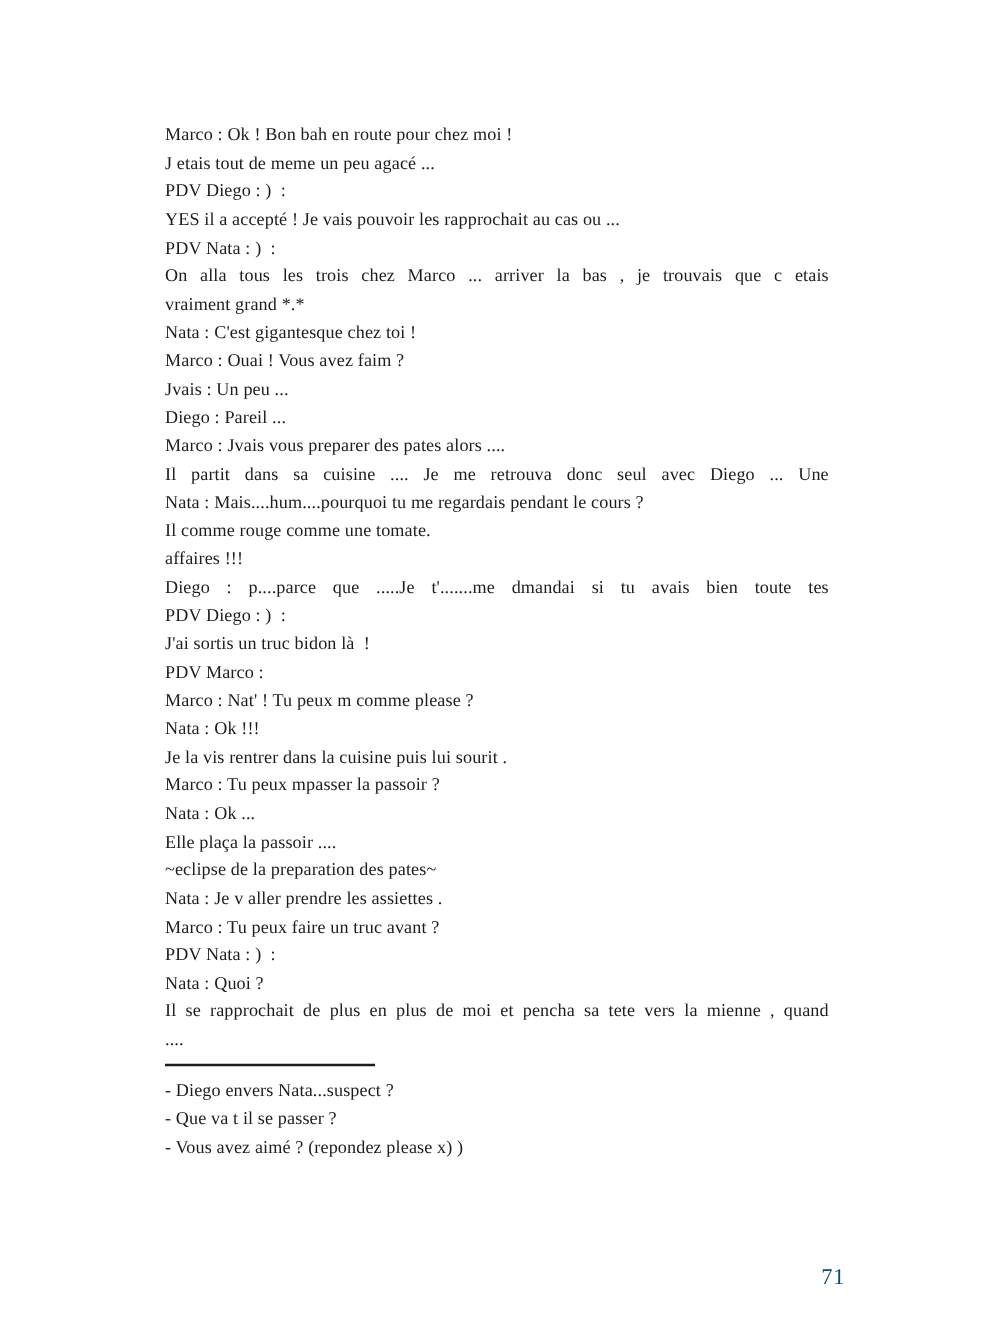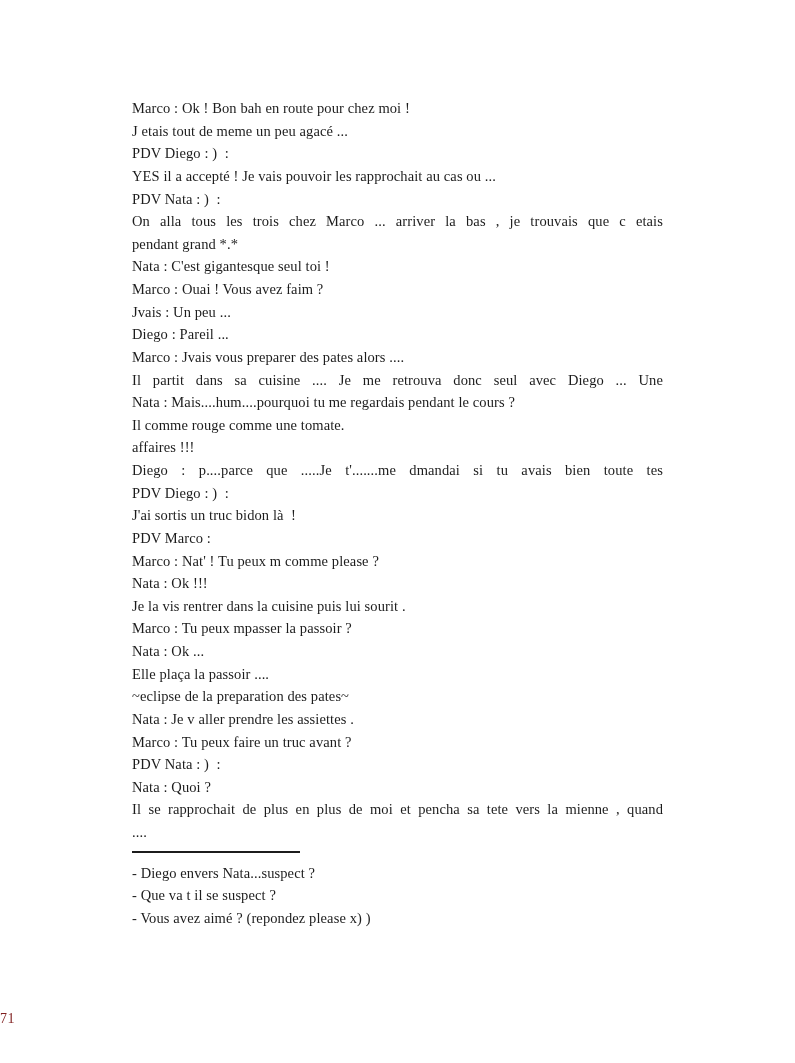--- a/index.html
+++ b/index.html
@@ -40,40 +40,40 @@
     margin-top: 7px;
   }
   .footnotes {
     margin-top: 9px;
   }
   .pagenum {
     position: absolute;
     top: 1011px;
     left: 0;
     width: 100%;
-    text-align: left;
-    font-size: 14px;
-    color: #7f1d1d;
+    text-align: right;
+    font-size: 18px;
+    color: #0c4a6e;
     letter-spacing: 0.5px;
   }
 </style>
 </head>
 <body>
 
 <div class="page">
   <div class="content">
     <div>
         <div class="line">Marco : Ok ! Bon bah en route pour chez moi !</div>
         <div class="line">J etais tout de meme un peu agacé ...</div>
         <div class="line">PDV Diego : )  :</div>
         <div class="line">YES il a accepté ! Je vais pouvoir les rapprochait au cas ou ...</div>
         <div class="line">PDV Nata : )  :</div>
         <div class="line stretch">On alla tous les trois chez Marco ... arriver la bas , je trouvais que c etais</div>
-        <div class="line">pendant grand *.*</div>
-        <div class="line">Nata : C'est gigantesque seul toi !</div>
+        <div class="line">vraiment grand *.*</div>
+        <div class="line">Nata : C'est gigantesque chez toi !</div>
         <div class="line">Marco : Ouai ! Vous avez faim ?</div>
         <div class="line">Jvais : Un peu ...</div>
         <div class="line">Diego : Pareil ...</div>
         <div class="line">Marco : Jvais vous preparer des pates alors ....</div>
         <div class="line stretch">Il partit dans sa cuisine .... Je me retrouva donc seul avec Diego ... Une</div>
         <div class="line">Nata : Mais....hum....pourquoi tu me regardais pendant le cours ?</div>
         <div class="line">Il comme rouge comme une tomate.</div>
         <div class="line">affaires !!!</div>
         <div class="line stretch">Diego : p....parce que .....Je t'.......me dmandai si tu avais bien toute tes</div>
         <div class="line">PDV Diego : )  :</div>
@@ -89,18 +89,18 @@
         <div class="line">Nata : Je v aller prendre les assiettes .</div>
         <div class="line">Marco : Tu peux faire un truc avant ?</div>
         <div class="line">PDV Nata : )  :</div>
         <div class="line">Nata : Quoi ?</div>
         <div class="line stretch">Il se rapprochait de plus en plus de moi et pencha sa tete vers la mienne , quand</div>
         <div class="line">....</div>
       </div>
     <div class="divider"></div>
     <div class="footnotes">
         <div class="line">- Diego envers Nata...suspect ?</div>
-        <div class="line">- Que va t il se suspect ?</div>
+        <div class="line">- Que va t il se passer ?</div>
         <div class="line">- Vous avez aimé ? (repondez please x) )</div>
       </div>
   </div>
   <div class="pagenum">71</div>
 </div>
 
 </body></html>

